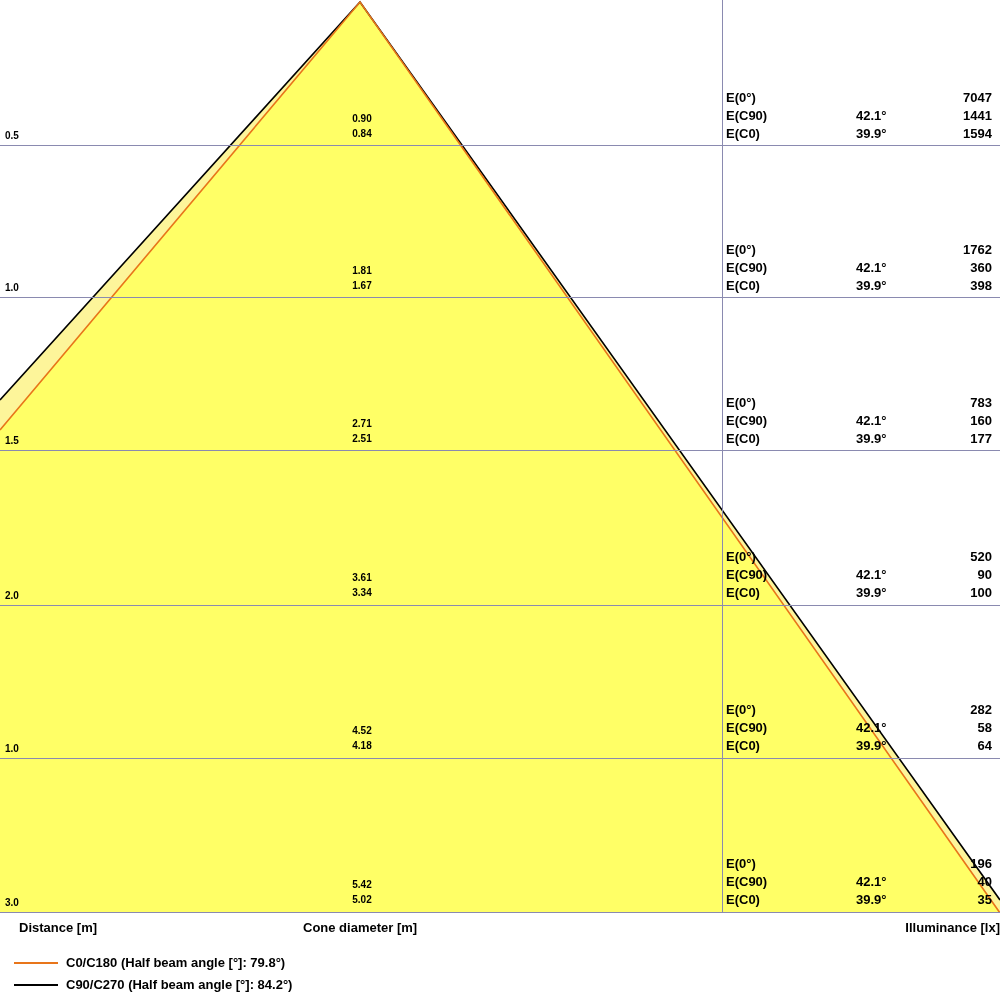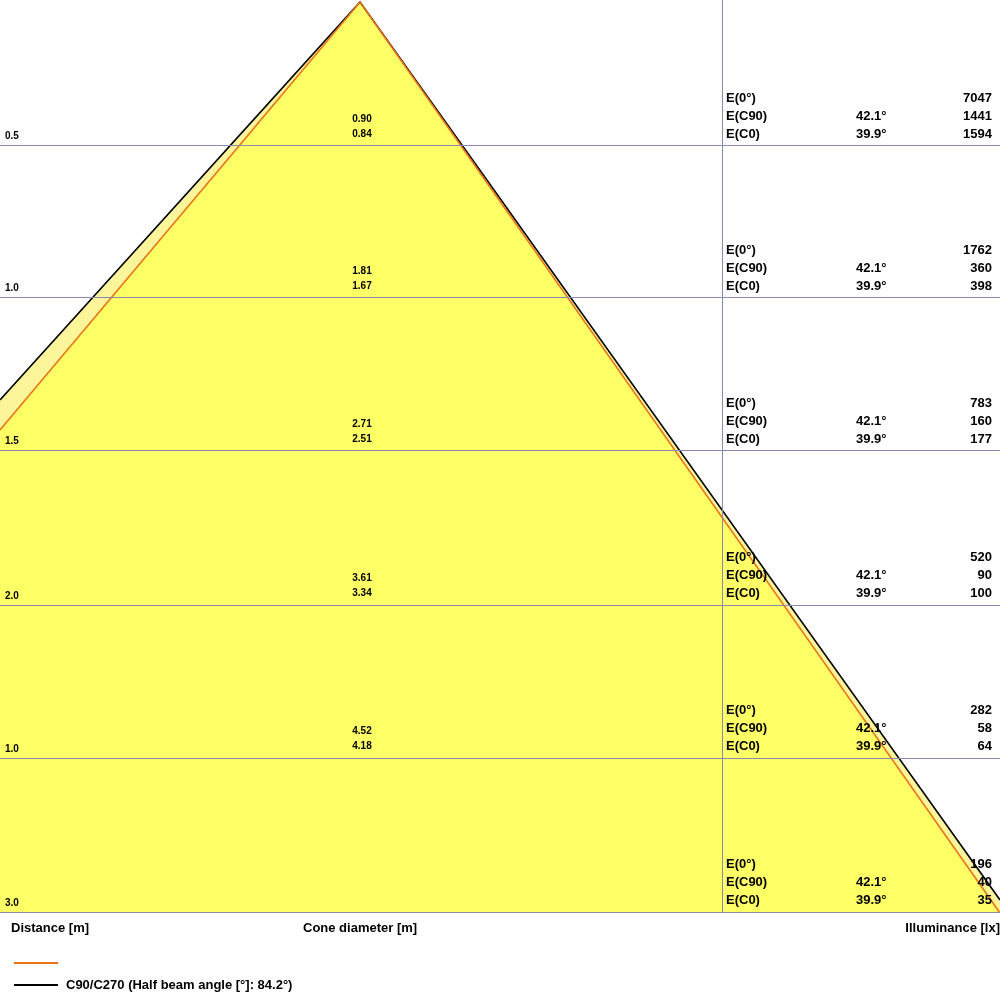--- a/index.html
+++ b/index.html
@@ -118,21 +118,21 @@
   }
 
   
   .axis-caption {
     position: absolute;
     font-size: 13px;
     font-weight: bold;
     line-height: 15px;
     top: 920px;
   }
-  .caption-distance { left: 11px; }
+  .caption-distance { left: 19px; }
   .caption-cone { left: 303px; }
   .caption-illum { right: 0; }
 
   
   .legend {
     position: absolute;
     left: 0;
     top: 952px;
     width: 1000px;
   }
@@ -204,20 +204,24 @@
       <div>2.51</div>
     </div>
     <div class="cone-pair" style="left:272px; top:570px;">
       <div>3.61</div>
       <div>3.34</div>
     </div>
     <div class="cone-pair" style="left:272px; top:723px;">
       <div>4.52</div>
       <div>4.18</div>
     </div>
+    <div class="cone-pair" style="left:272px; top:877px;">
+      <div>5.42</div>
+      <div>5.02</div>
+    </div>
 
     <div class="illum-block" style="left:726px; top:89px;">
       <div class="illum-row">
         <span class="illum-key">E(0°)</span>
         <span class="illum-angle"></span>
         <span class="illum-val">7047</span>
       </div>
       <div class="illum-row">
         <span class="illum-key">E(C90)</span>
         <span class="illum-angle">42.1°</span>
@@ -322,20 +326,21 @@
 
   </div>
 
   <div class="axis-caption caption-distance">Distance [m]</div>
   <div class="axis-caption caption-cone">Cone diameter [m]</div>
   <div class="axis-caption caption-illum">Illuminance [lx]</div>
 
   <div class="legend">
     <div class="legend-item">
       <span class="legend-swatch" style="border-top-color:#e8751a;"></span>
+      <span class="legend-label">C0/C180 (Half beam angle [°]: 79.8°)</span>
     </div>
     <div class="legend-item">
       <span class="legend-swatch" style="border-top-color:#000000;"></span>
       <span class="legend-label">C90/C270 (Half beam angle [°]: 84.2°)</span>
     </div>
   </div>
 
 </div>
 
 </body></html>

